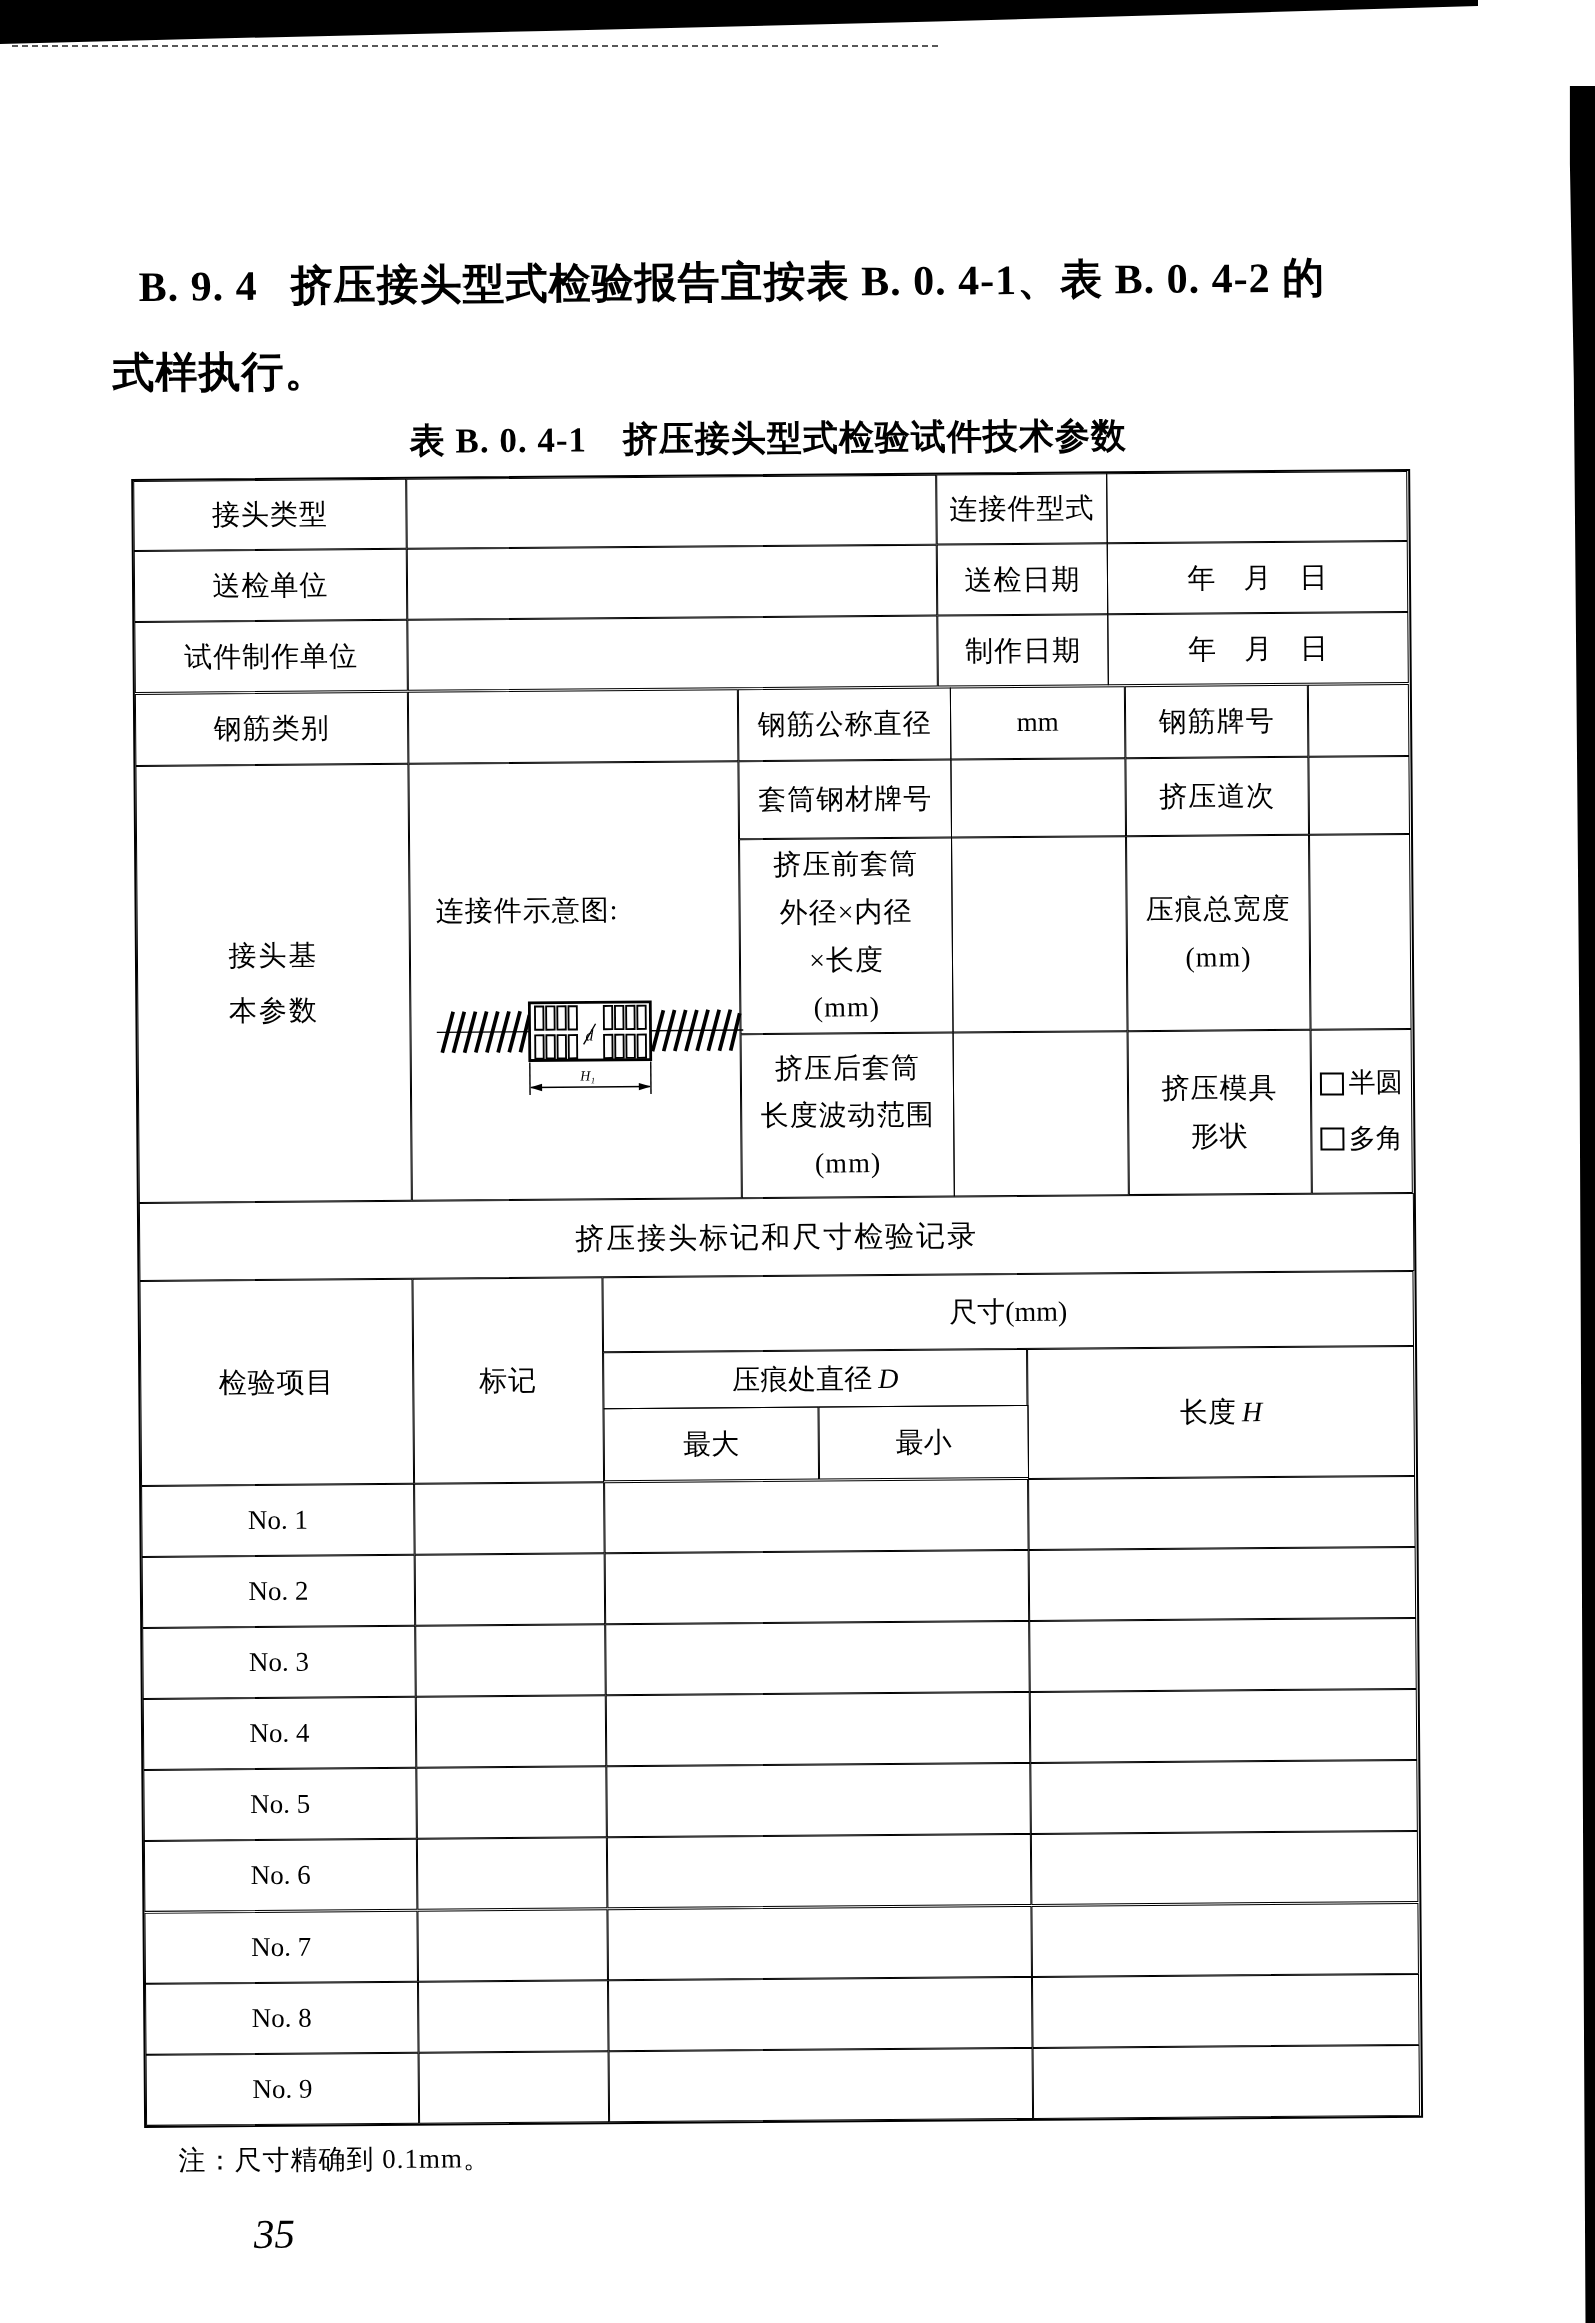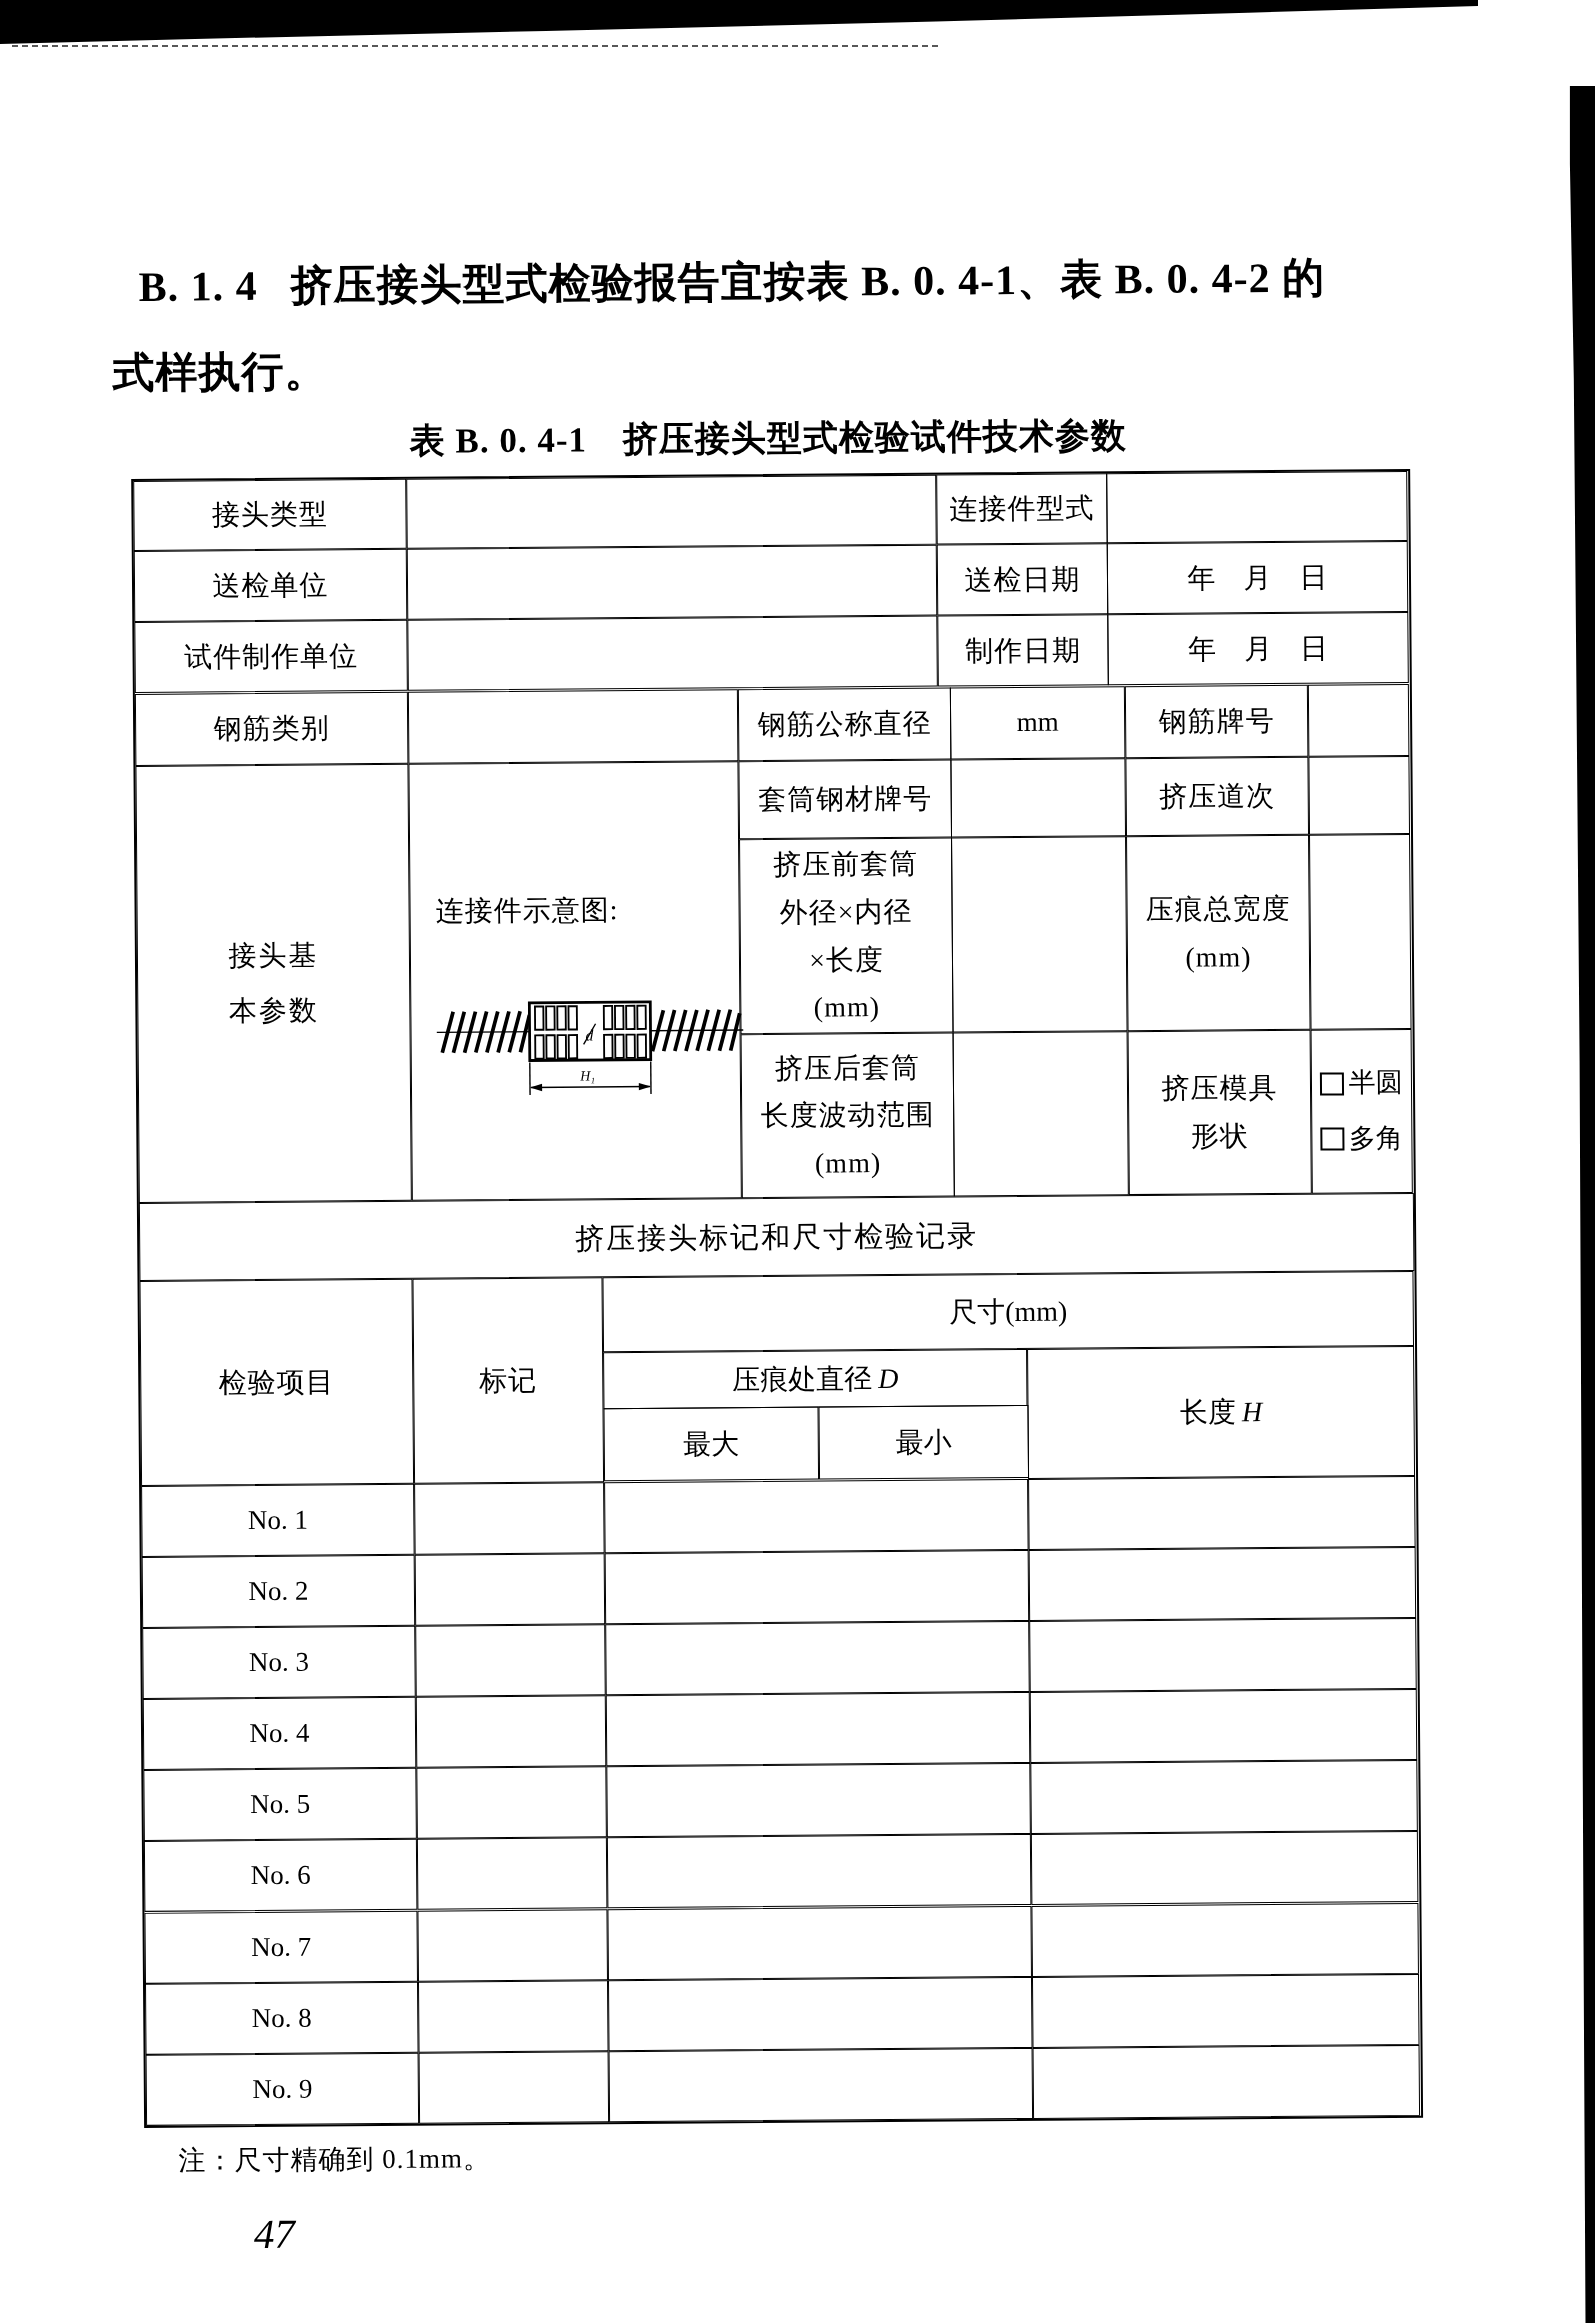--- a/index.html
+++ b/index.html
@@ -60,21 +60,21 @@
 
 <div id="page">
 
   <div id="top-scan-bar"></div>
   <div id="top-scan-speckles"></div>
   <div id="right-scan-bar"></div>
 
   <div id="sheet">
 
     <div class="heading">
-      <span style="margin-right:33px;">B. 1. 4</span><span>挤压接头型式检验报告宜按表 B. 0. 4-1、表 B. 0. 4-2 的</span>
+      <span style="margin-right:33px;">B. 9. 4</span><span>挤压接头型式检验报告宜按表 B. 0. 4-1、表 B. 0. 4-2 的</span>
       <span class="h-line2">式样执行。</span>
     </div>
 
     <div class="tbl-title">表 B. 0. 4-1　挤压接头型式检验试件技术参数</div>
 
     <div id="tbl">
 
       <div class="c rowlabel" style="left:0;top:0;width:273px;height:70px;">接头类型</div>
       <div class="c" style="left:273px;top:0;width:530px;height:70px;"></div>
       <div class="c rowlabel" style="left:803px;top:0;width:171px;height:70px;">连接件型式</div>
@@ -249,17 +249,17 @@
 
       <div class="c no-cell" style="left:0;top:1574px;width:273px;height:71px;">No. 9</div>
       <div class="c" style="left:273px;top:1574px;width:190px;height:71px;"></div>
       <div class="c" style="left:463px;top:1574px;width:424px;height:71px;"></div>
       <div class="c" style="left:887px;top:1574px;width:387px;height:71px;"></div>
 
     </div>
 
     <div class="note">注：尺寸精确到 0.1mm。</div>
 
-    <div class="pageno">47</div>
+    <div class="pageno">35</div>
 
   </div>
 </div>
 
 
 </body></html>

